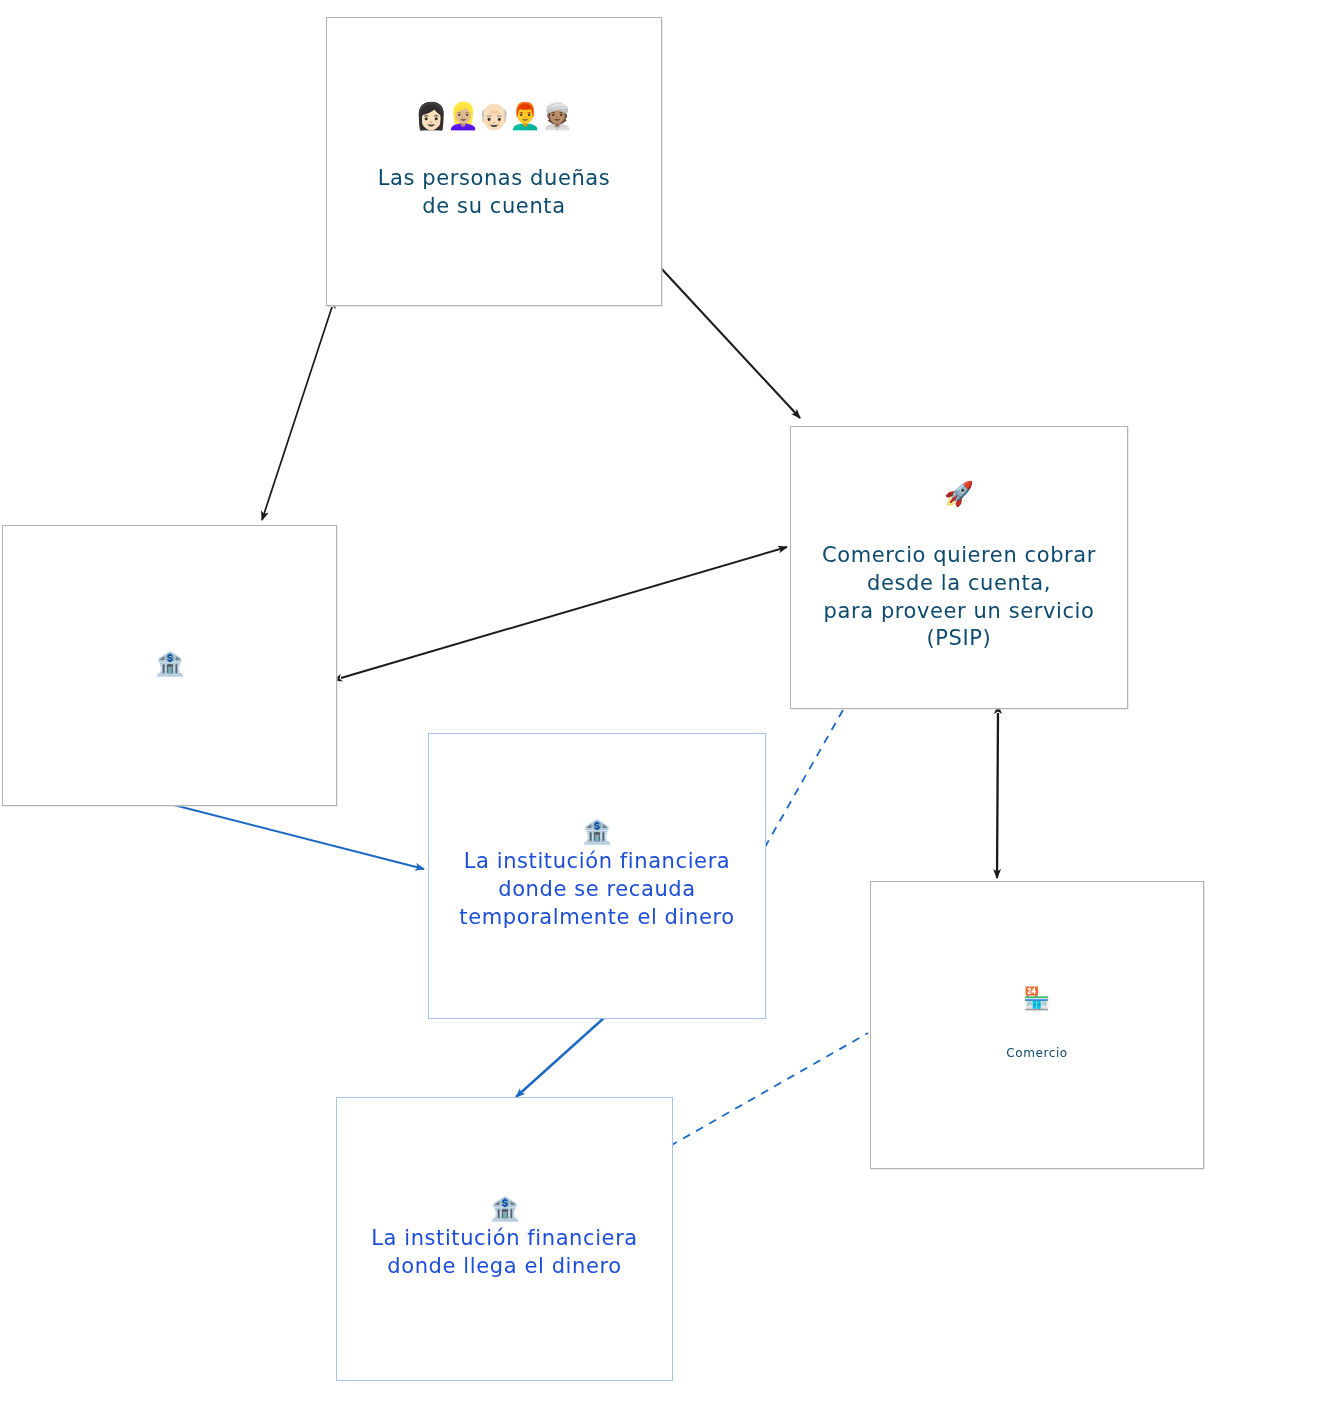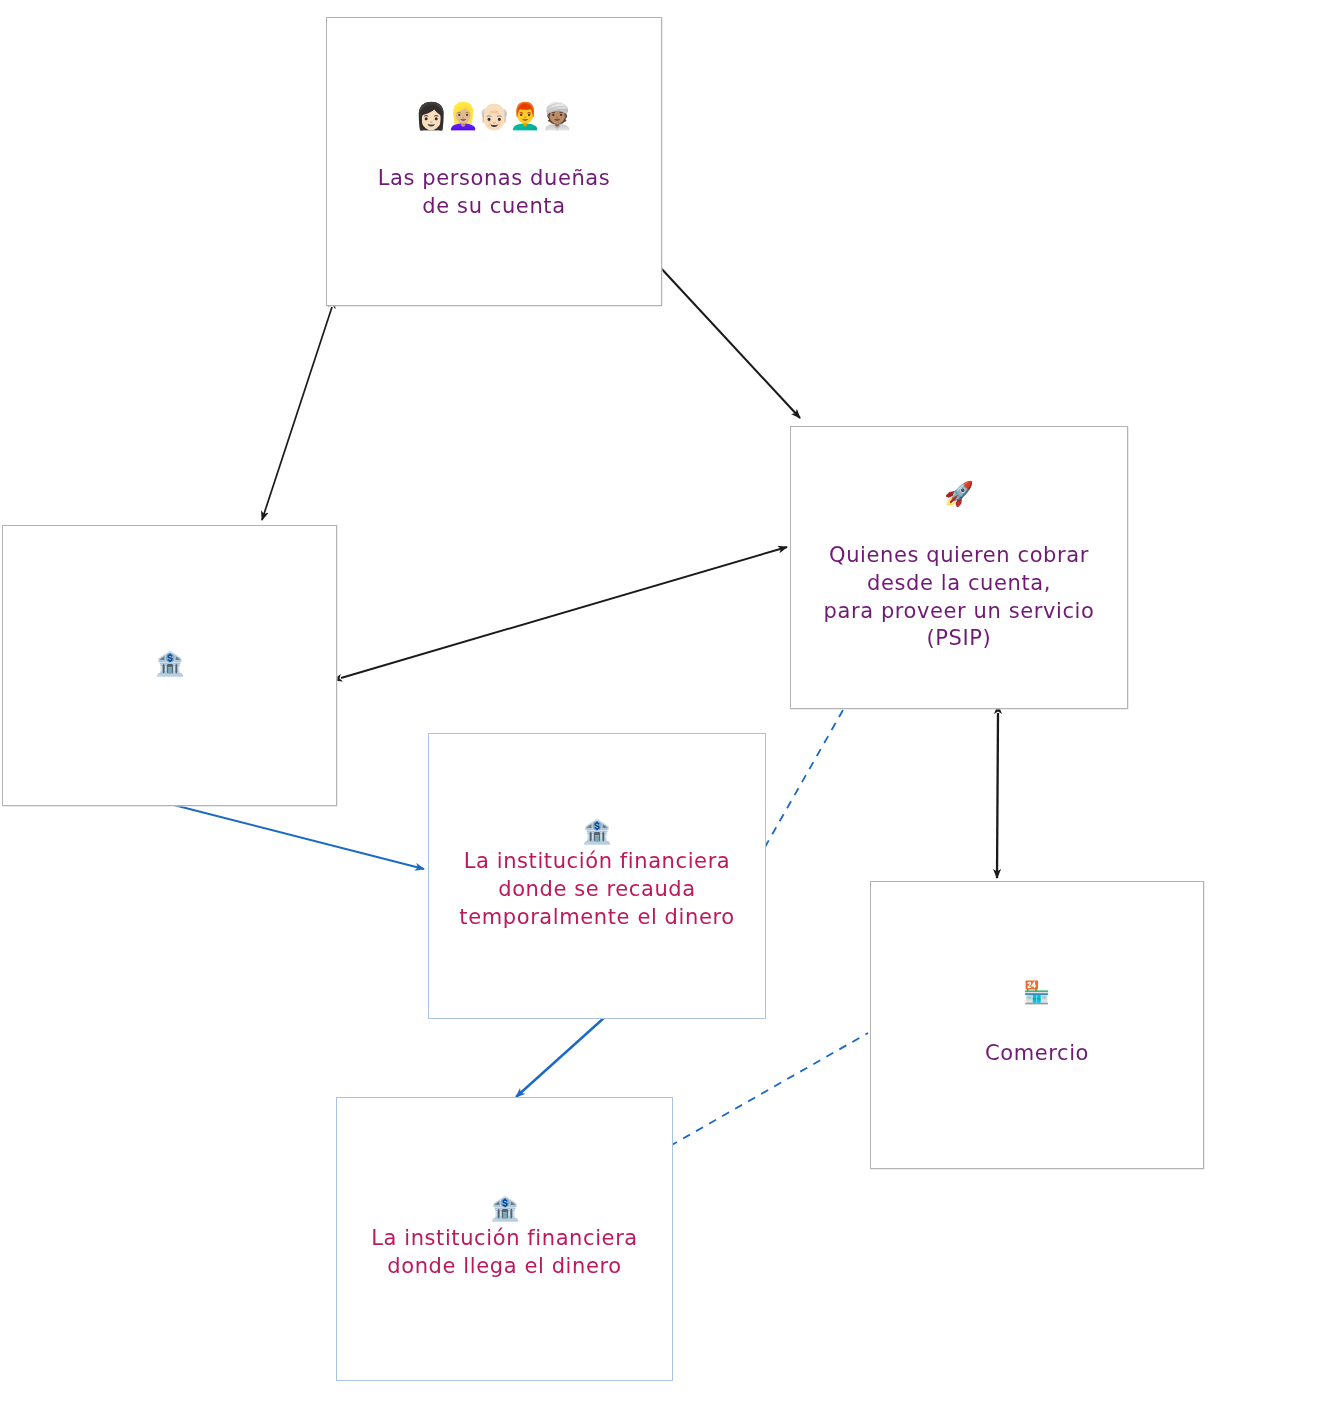--- a/index.html
+++ b/index.html
@@ -47,39 +47,39 @@
     letter-spacing: -1px;
   }
   .node-label {
     font-family: "DejaVu Sans", sans-serif;
     font-size: 21px;
     line-height: 1.32;
     letter-spacing: 0.6px;
     white-space: pre-line;
     padding: 0 8px;
   }
-  .node.dark .node-label { color: #701a75; margin-top: 32px; }
-  .node.blue  .node-label { color: #be185d; }
+  .node.dark .node-label { color: #0c4a6e; margin-top: 32px; }
+  .node.blue  .node-label { color: #1d4ed8; }
 
   
   #node-personas   { left: 326px; top: 17px;   width: 336px; height: 289px; }
   #node-ipc        { left: 2px;   top: 525px;  width: 335px; height: 281px; }
   #node-psip       { left: 790px; top: 426px;  width: 338px; height: 283px; }
   #node-recauda    { left: 428px; top: 733px;  width: 338px; height: 286px; }
   #node-comercio   { left: 870px; top: 881px;  width: 334px; height: 288px; }
   #node-llega      { left: 336px; top: 1097px; width: 337px; height: 284px; }
 
   #node-personas .node-emoji { font-size: 26px; }
   #node-ipc .node-emoji      { font-size: 24px; }
   #node-psip .node-emoji     { font-size: 24px; }
   #node-recauda .node-emoji  { font-size: 24px; }
   #node-comercio .node-emoji { font-size: 22px; }
   #node-llega .node-emoji    { font-size: 24px; }
 
-  #node-comercio .node-label { font-size: 21px; }
+  #node-comercio .node-label { font-size: 12px; }
 </style>
 </head>
 <body>
 
 <div id="canvas">
 
   <svg id="edges" viewBox="0 0 1320 1418" width="1320" height="1418">
     <defs>
       <marker id="ah-dark-end" markerWidth="11" markerHeight="11" refX="9" refY="4" orient="auto" markerUnits="userSpaceOnUse">
         <path d="M0,0 L10,4 L0,8 L2.6,4 Z" fill="#1a1a1a"></path>
@@ -130,21 +130,21 @@
     <div class="node-label">Las personas dueñas
 de su cuenta</div>
   </div>
 
   <div class="node dark" id="node-ipc">
     <div class="node-emoji">🏦</div>
   </div>
 
   <div class="node dark" id="node-psip">
     <div class="node-emoji">🚀</div>
-    <div class="node-label">Quienes quieren cobrar
+    <div class="node-label">Comercio quieren cobrar
 desde la cuenta,
 para proveer un servicio
 (PSIP)</div>
   </div>
 
   <div class="node blue" id="node-recauda">
     <div class="node-emoji">🏦</div>
     <div class="node-label">La institución financiera
 donde se recauda
 temporalmente el dinero</div>

